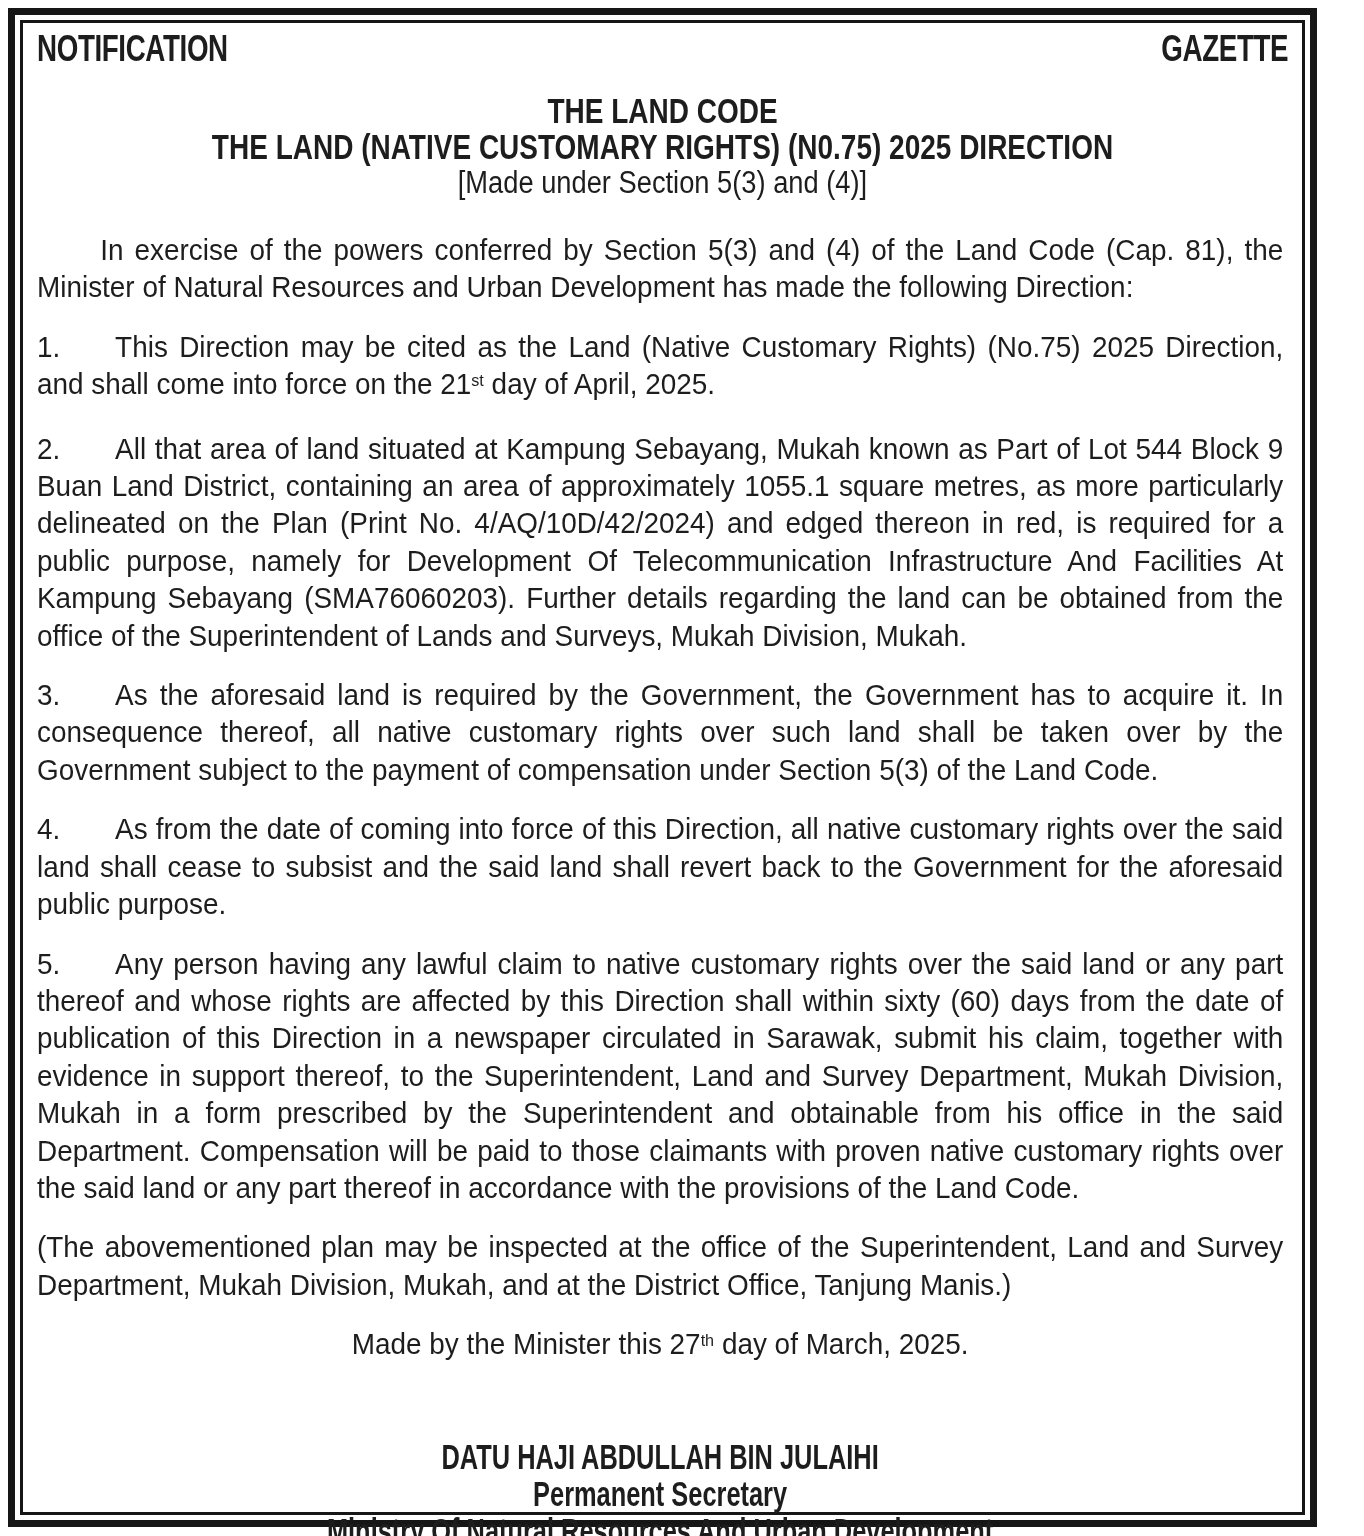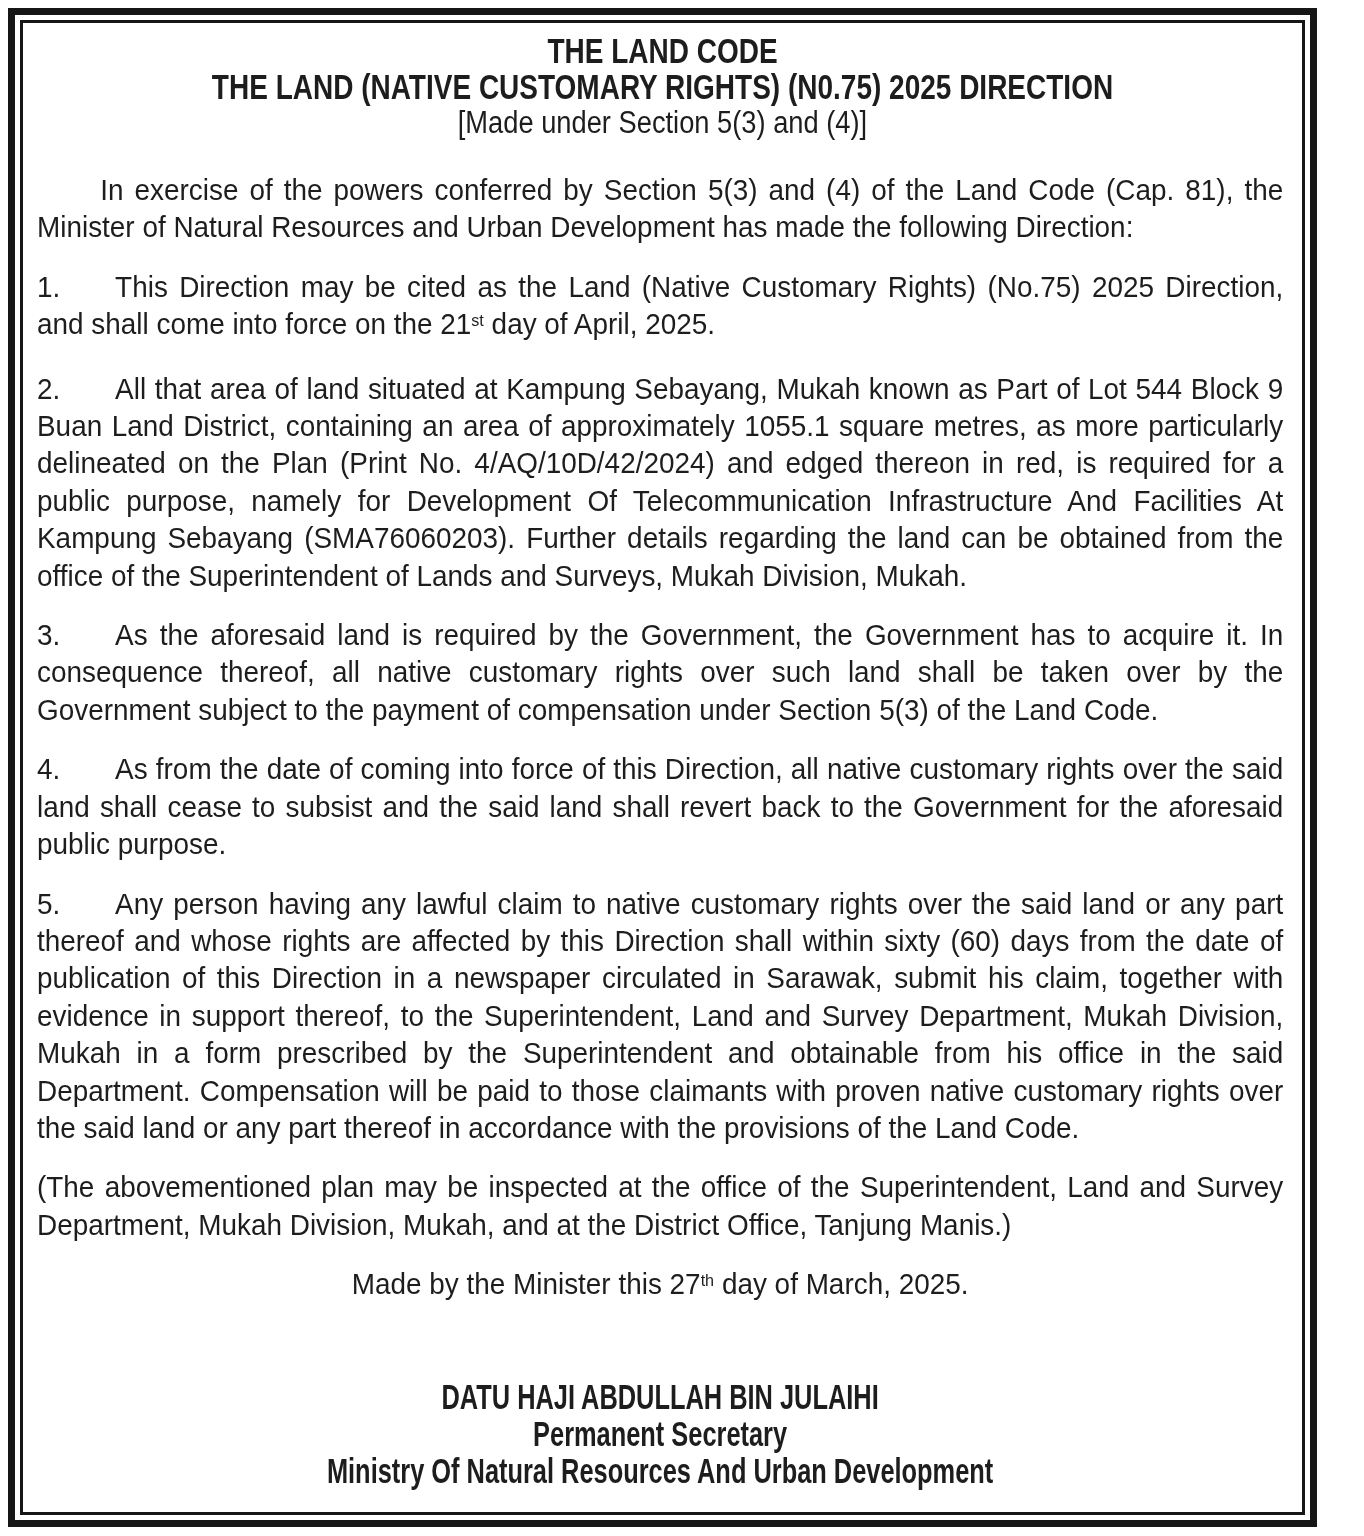--- a/index.html
+++ b/index.html
@@ -28,21 +28,21 @@
   .corner-row{
     display:flex;justify-content:space-between;align-items:flex-start;
   }
   .corner{
     font-weight:bold;font-size:37px;line-height:40px;letter-spacing:-0.5px;
     white-space:nowrap;
   }
   .corner-left{transform:scaleX(0.75);transform-origin:left center;}
   .corner-right{transform:scaleX(0.75);transform-origin:right center;}
 
-  .title-block{margin-top:4px;}
+  .title-block{margin-top:24px;}
   .title-bold{
     text-align:center;font-weight:bold;font-size:35px;line-height:36px;
     transform:scaleX(0.80);transform-origin:center;white-space:nowrap;
   }
   .title-plain{
     text-align:center;font-size:31px;line-height:36px;
     transform:scaleX(0.88);transform-origin:center;white-space:nowrap;
   }
 
   .body-scale{
@@ -71,20 +71,24 @@
   }
 </style>
 </head>
 <body>
 
 <div class="page">
   <div class="outer-frame">
     <div class="inner-frame">
       <div class="content">
 
+        <div class="corner-row">
+          <span class="corner corner-left">NOTIFICATION</span>
+          <span class="corner corner-right">GAZETTE</span>
+        </div>
 
         <div class="title-block">
           <div class="title-bold">THE LAND CODE</div>
           <div class="title-bold">THE LAND (NATIVE CUSTOMARY RIGHTS) (N0.75) 2025 DIRECTION</div>
           <div class="title-plain">[Made under Section 5(3) and (4)]</div>
         </div>
 
         <div class="body-scale">
 
           <p class="para intro">In exercise of the powers conferred by Section 5(3) and (4) of the Land Code (Cap. 81), the Minister of Natural Resources and Urban Development has made the following Direction:</p>

